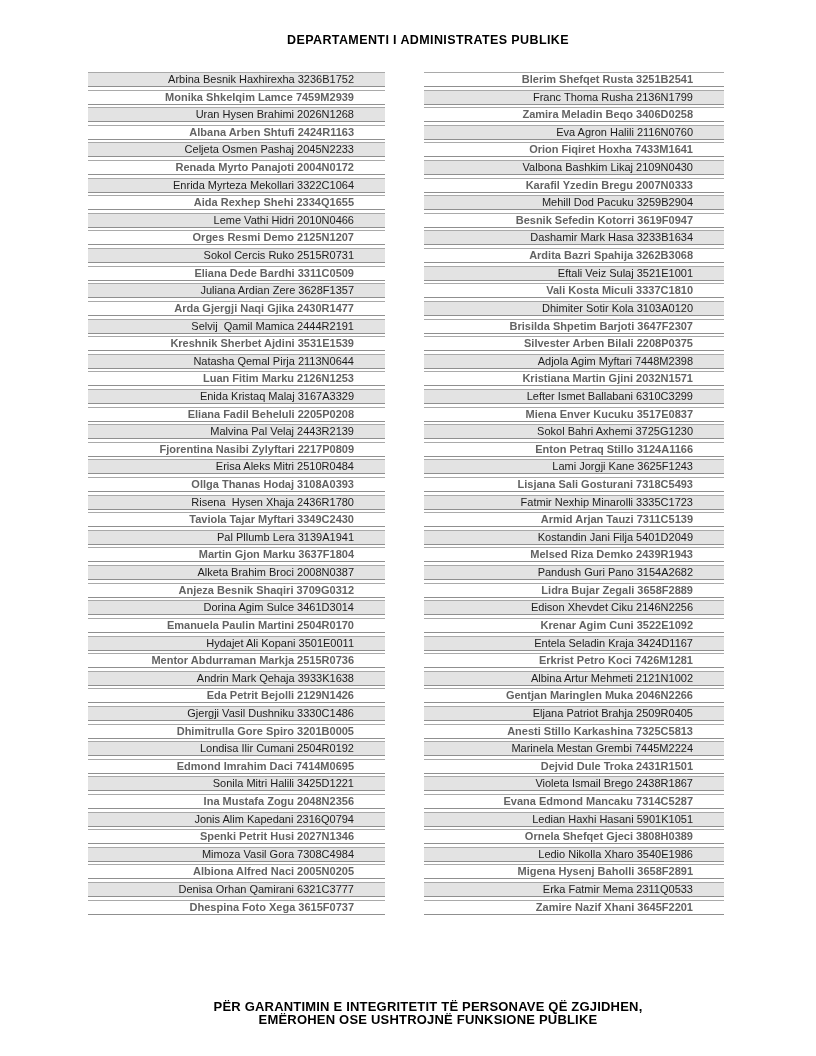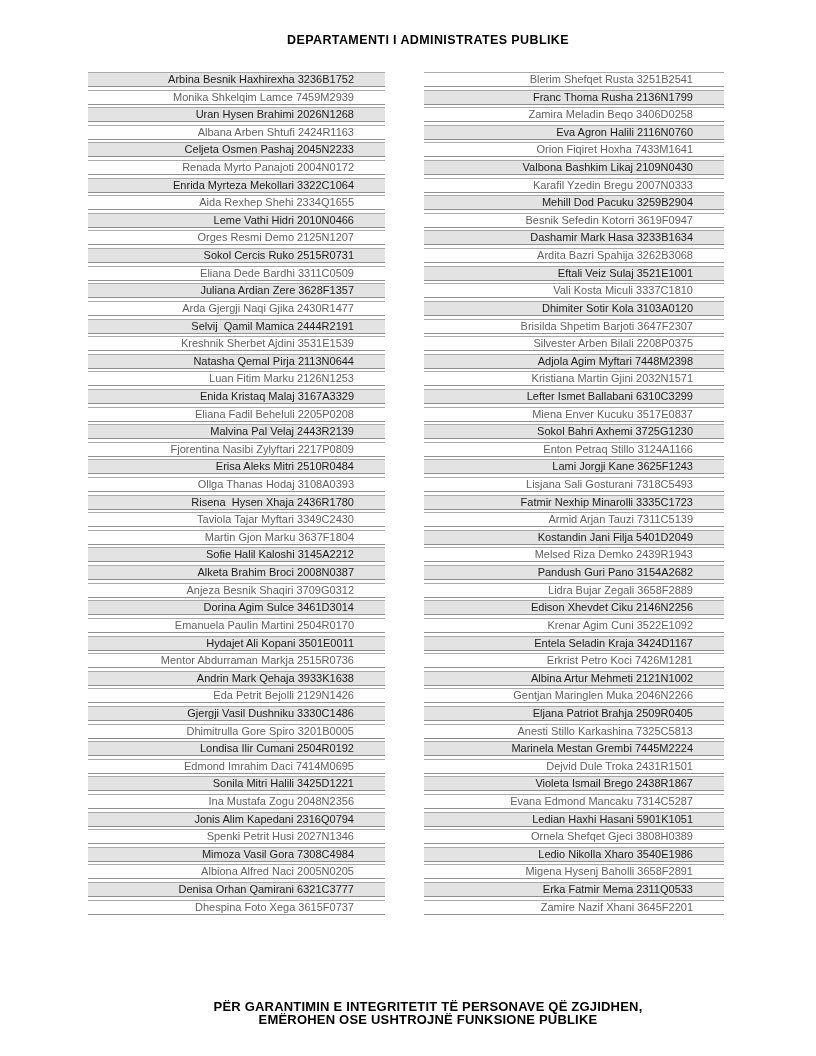--- a/index.html
+++ b/index.html
@@ -53,21 +53,21 @@
     border-top: 1px solid #a9a9a9;
     border-bottom: 1px solid #8f8f8f;
   }
   .row.shaded {
     background: #e3e3e3;
     font-weight: normal;
     color: #1c1c1c;
   }
   .row.plain {
     background: #ffffff;
-    font-weight: normal;
+    font-weight: bold;
     color: #636363;
   }
   .footer {
     position: absolute;
     top: 1000px;
     left: 0;
     width: 100%;
     box-sizing: border-box;
     padding-left: 40px;
     text-align: center;
@@ -105,22 +105,22 @@
         <div class="row shaded">Natasha Qemal Pirja 2113N0644</div>
         <div class="row plain">Luan Fitim Marku 2126N1253</div>
         <div class="row shaded">Enida Kristaq Malaj 3167A3329</div>
         <div class="row plain">Eliana Fadil Beheluli 2205P0208</div>
         <div class="row shaded">Malvina Pal Velaj 2443R2139</div>
         <div class="row plain">Fjorentina Nasibi Zylyftari 2217P0809</div>
         <div class="row shaded">Erisa Aleks Mitri 2510R0484</div>
         <div class="row plain">Ollga Thanas Hodaj 3108A0393</div>
         <div class="row shaded">Risena  Hysen Xhaja 2436R1780</div>
         <div class="row plain">Taviola Tajar Myftari 3349C2430</div>
+        <div class="row shaded">Pal Pllumb Lera 3139A1941</div>
         <div class="row plain">Martin Gjon Marku 3637F1804</div>
-        <div class="row shaded">Sofie Halil Kaloshi 3145A2212</div>
         <div class="row shaded">Alketa Brahim Broci 2008N0387</div>
         <div class="row plain">Anjeza Besnik Shaqiri 3709G0312</div>
         <div class="row shaded">Dorina Agim Sulce 3461D3014</div>
         <div class="row plain">Emanuela Paulin Martini 2504R0170</div>
         <div class="row shaded">Hydajet Ali Kopani 3501E0011</div>
         <div class="row plain">Mentor Abdurraman Markja 2515R0736</div>
         <div class="row shaded">Andrin Mark Qehaja 3933K1638</div>
         <div class="row plain">Eda Petrit Bejolli 2129N1426</div>
         <div class="row shaded">Gjergji Vasil Dushniku 3330C1486</div>
         <div class="row plain">Dhimitrulla Gore Spiro 3201B0005</div>

